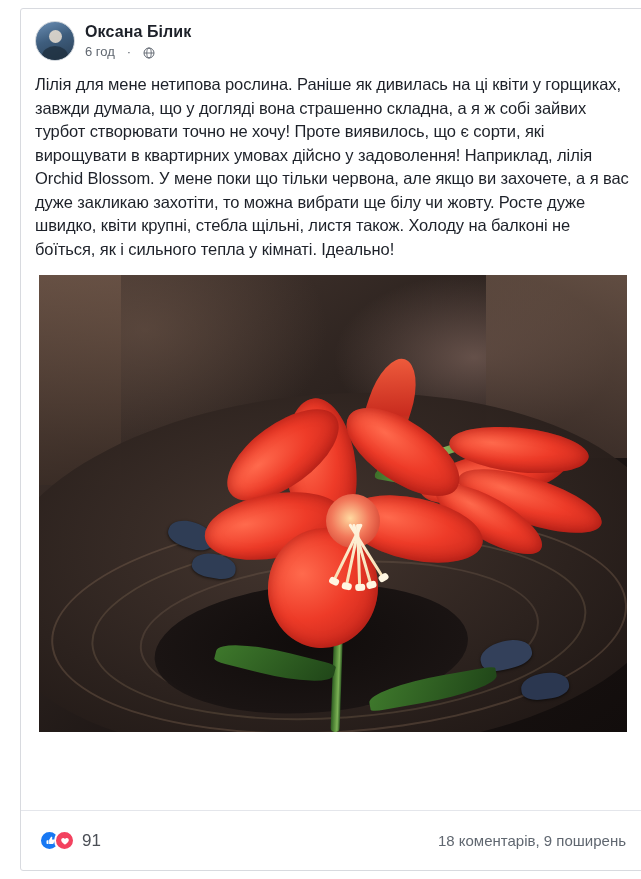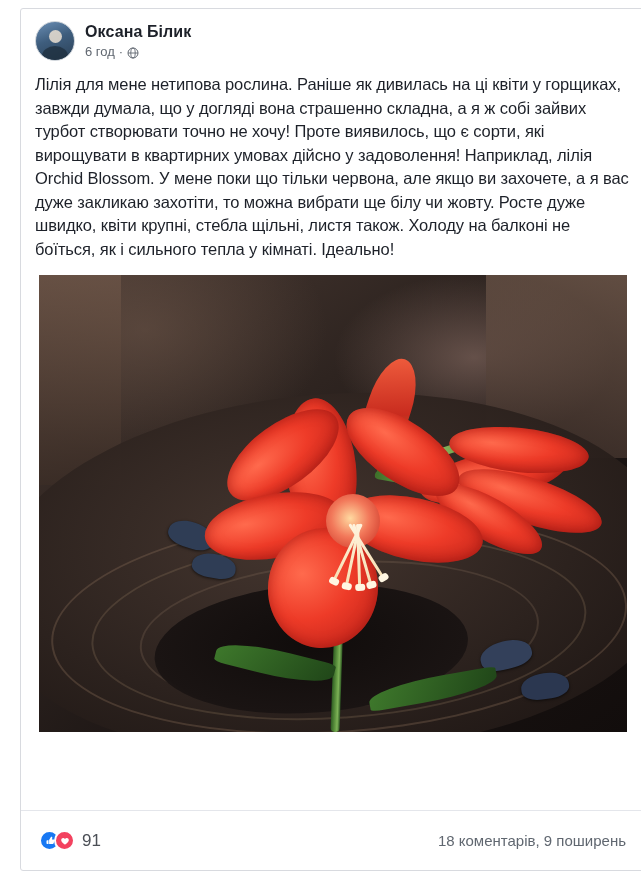--- a/index.html
+++ b/index.html
@@ -80,20 +80,21 @@
     line-height: 19px;
     letter-spacing: 0.1px;
   }
   .meta-row {
     display: flex;
     align-items: center;
     margin-top: 3px;
     font-size: 13px;
     color: #606770;
     line-height: 15px;
+    gap: 8px;
   }
   .meta-sep {
     margin: 0 4px;
     color: #606770;
   }
   .globe-icon {
     width: 12px;
     height: 12px;
     display: inline-block;
     position: relative;

